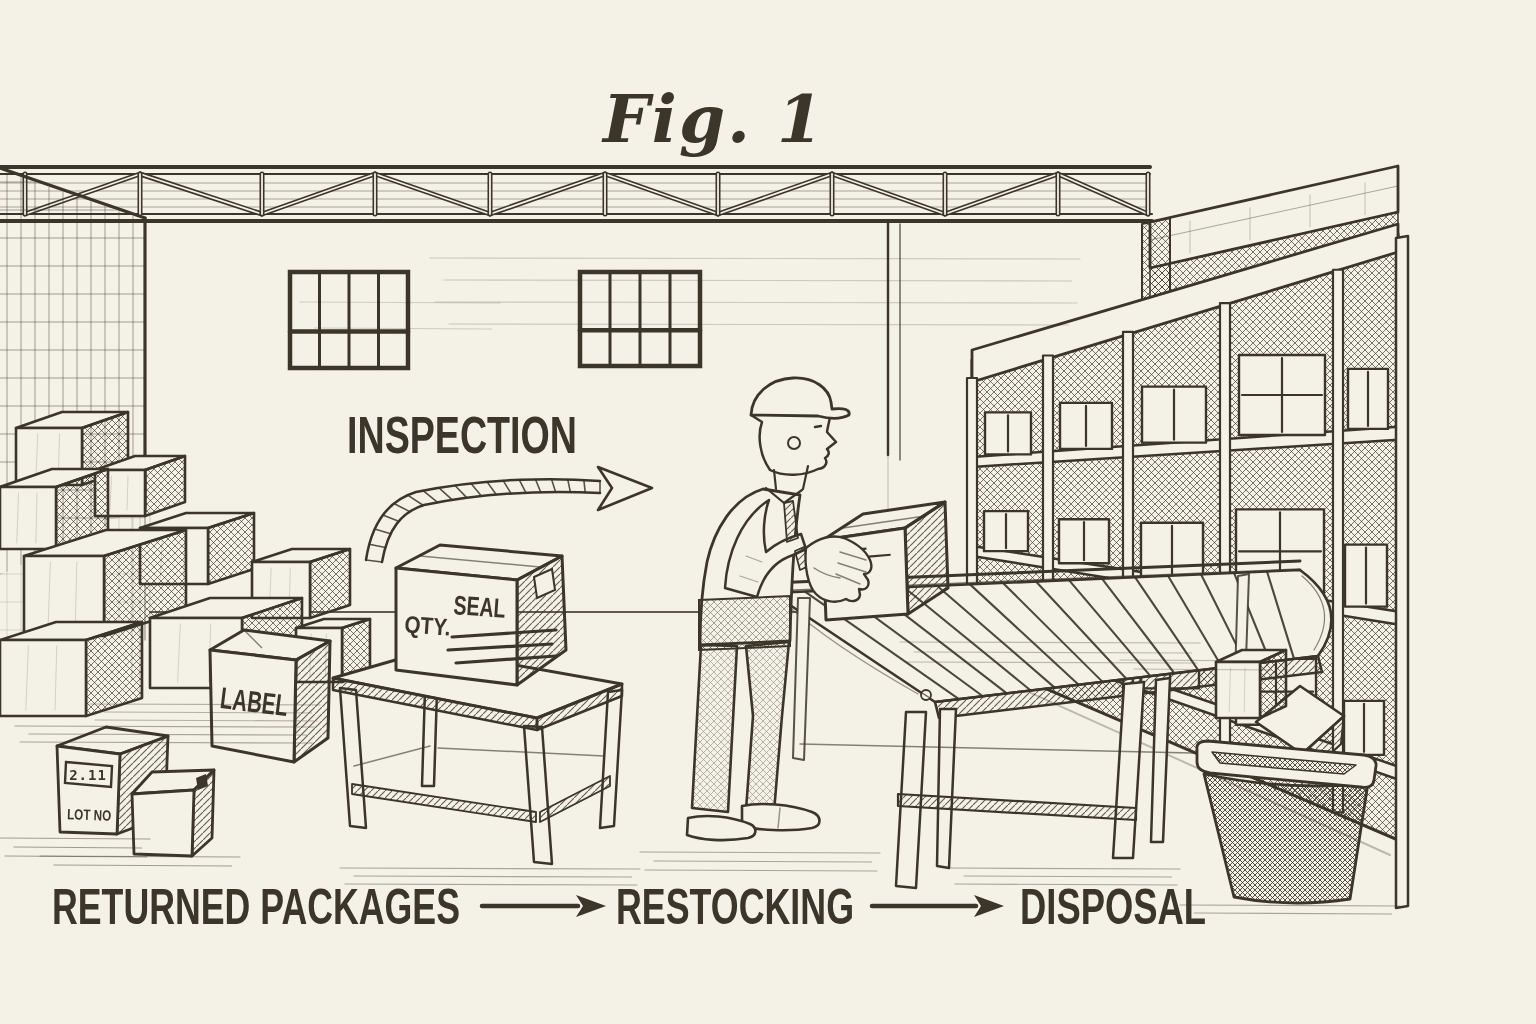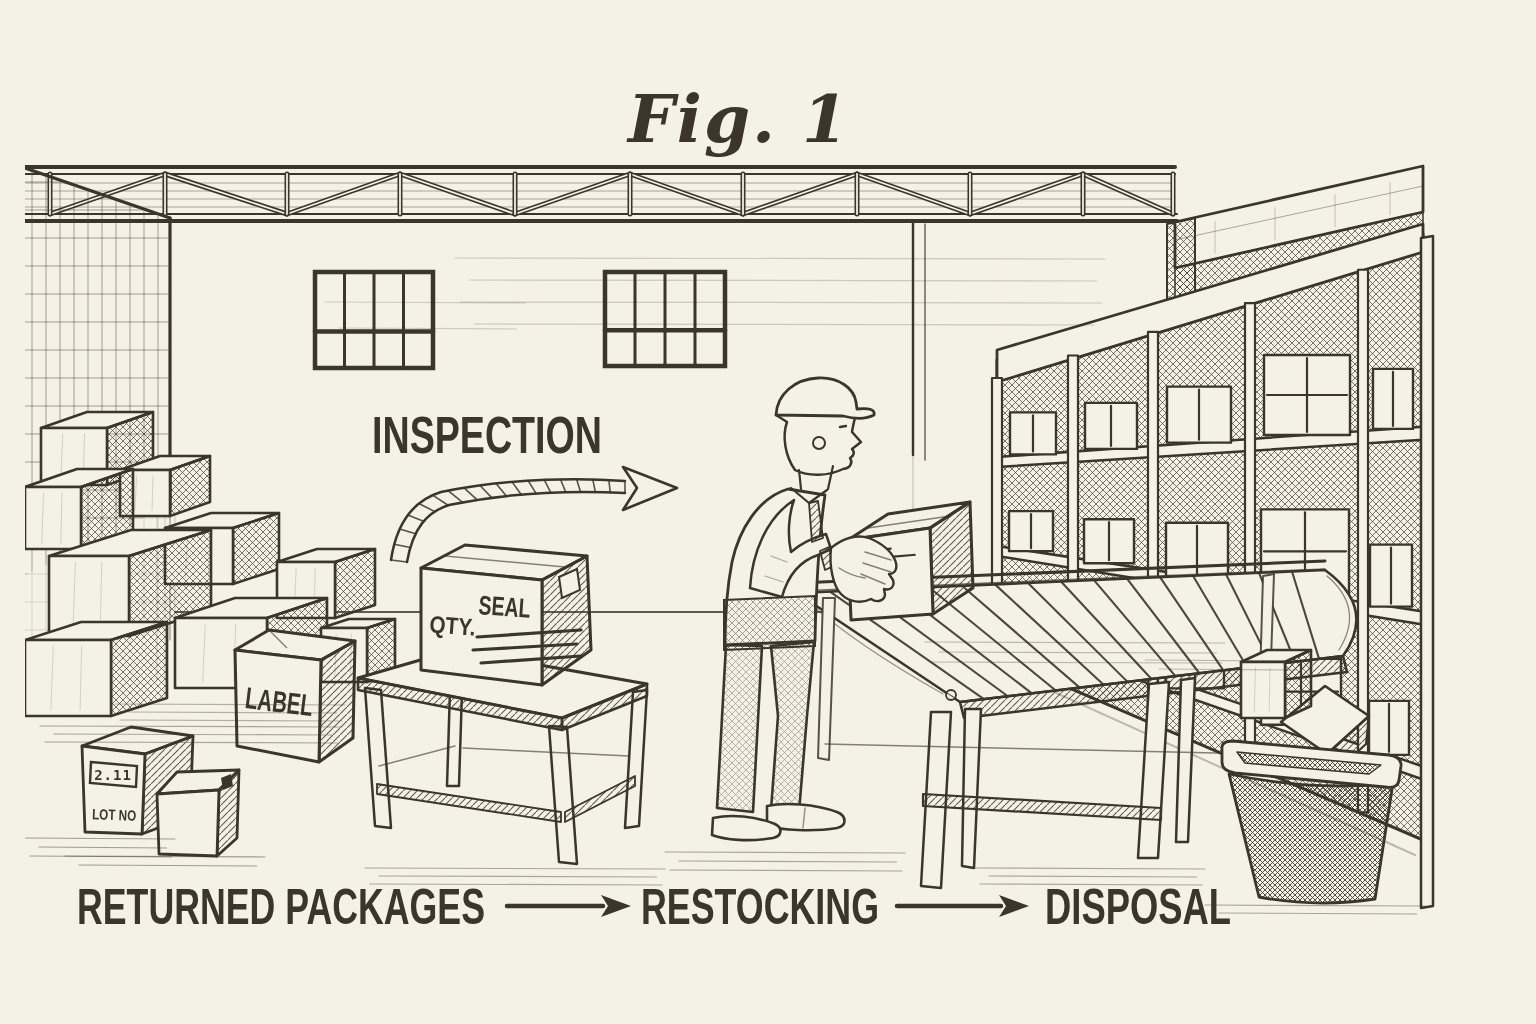--- a/index.html
+++ b/index.html
@@ -1,16 +1,16 @@
 <!DOCTYPE html>
 <html><head>
 <meta charset="utf-8">
 <style>
   html,body{margin:0;padding:0;background:#f4f1e7;overflow:hidden;}
-  #stage{width:1252px;height:1024px;position:relative;font-family:"Liberation Sans",sans-serif;margin-left:25px;}
+  #stage{width:1252px;height:1024px;position:relative;font-family:"Liberation Sans",sans-serif;}
   svg text{user-select:none;}
   .cap{font-family:"Liberation Sans",sans-serif;font-weight:700;}
   .ttl{font-family:"DejaVu Serif",serif;font-style:italic;font-weight:600;}
   .stamp{font-family:"DejaVu Sans Mono",monospace;font-weight:700;}
 </style>
 </head>
 <body>
 
 <div id="stage">
 <svg id="art" width="1536" height="1024" viewBox="0 0 1536 1024">

